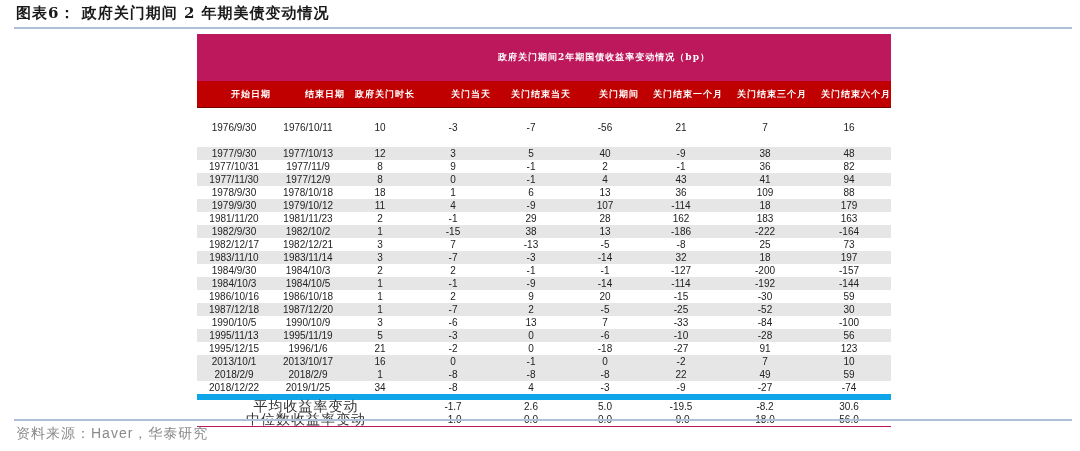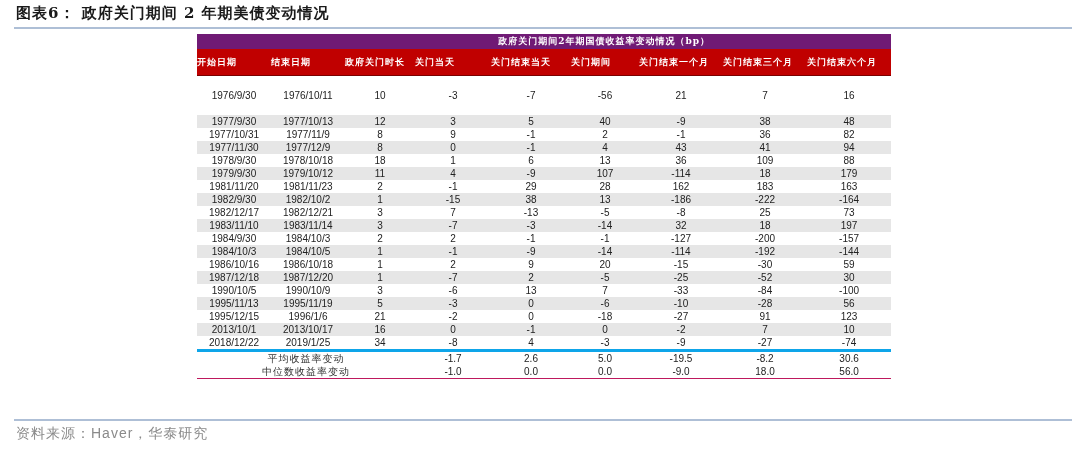--- a/index.html
+++ b/index.html
@@ -63,74 +63,74 @@
   table.data-table col.c0 { width: 74px; }
   table.data-table col.c1 { width: 74px; }
   table.data-table col.c2 { width: 70px; }
   table.data-table col.c3 { width: 76px; }
   table.data-table col.c4 { width: 80px; }
   table.data-table col.c5 { width: 68px; }
   table.data-table col.c6 { width: 84px; }
   table.data-table col.c7 { width: 84px; }
   table.data-table col.c8 { width: 84px; }
   thead tr.title-row th {
-    background: #701a75;
+    background: #be185d;
     color: #ffffff;
     font-weight: bold;
     font-size: 9px;
     height: 15px;
-    padding: 0;
+    padding: 16px;
     text-align: center;
     letter-spacing: 1px;
     font-family: "DejaVu Serif", "Liberation Serif", serif;
   }
   thead tr.title-row th .title-inner {
     padding-left: 120px;
   }
   thead tr.head-row th {
     background: #c00000;
     color: #ffffff;
     font-weight: bold;
     font-size: 9px;
     height: 26px;
     padding: 0;
-    text-align: left;
+    text-align: right;
     letter-spacing: 1px;
     border-bottom: 1px solid #7a0000;
     font-family: "DejaVu Serif", "Liberation Serif", serif;
     white-space: nowrap;
   }
   tbody td {
     text-align: center;
     padding: 0;
     height: 13px;
     line-height: 13px;
     white-space: nowrap;
   }
   tbody tr.first td {
     height: 39px;
     line-height: 39px;
   }
   tbody tr.alt td {
     background: #e6e6e6;
   }
   tbody tr.last td {
-    border-bottom: 3px solid #0ea5e9;
+    border-bottom: 6px solid #0ea5e9;
   }
   tfoot td {
     text-align: center;
     padding: 0;
     height: 13px;
     line-height: 13px;
   }
   tfoot tr.stat-last td {
     border-bottom: 1px solid #be185d;
   }
   tfoot td.stat-label {
-    font-size: 10px;
+    font-size: 14px;
     letter-spacing: 1px;
     color: #333;
     font-family: "DejaVu Serif", "Liberation Serif", serif;
   }
 </style>
 </head>
 <body>
 
 <div class="page">
   <div class="figure-title">图表6：  政府关门期间 2 年期美债变动情况</div>
@@ -356,20 +356,31 @@
           <td>2013/10/1</td>
           <td>2013/10/17</td>
           <td>16</td>
           <td>0</td>
           <td>-1</td>
           <td>0</td>
           <td>-2</td>
           <td>7</td>
           <td>10</td>
         </tr>
+        <tr class="alt">
+          <td>2018/2/9</td>
+          <td>2018/2/9</td>
+          <td>1</td>
+          <td>-8</td>
+          <td>-8</td>
+          <td>-8</td>
+          <td>22</td>
+          <td>49</td>
+          <td>59</td>
+        </tr>
         <tr class="last">
           <td>2018/12/22</td>
           <td>2019/1/25</td>
           <td>34</td>
           <td>-8</td>
           <td>4</td>
           <td>-3</td>
           <td>-9</td>
           <td>-27</td>
           <td>-74</td>

